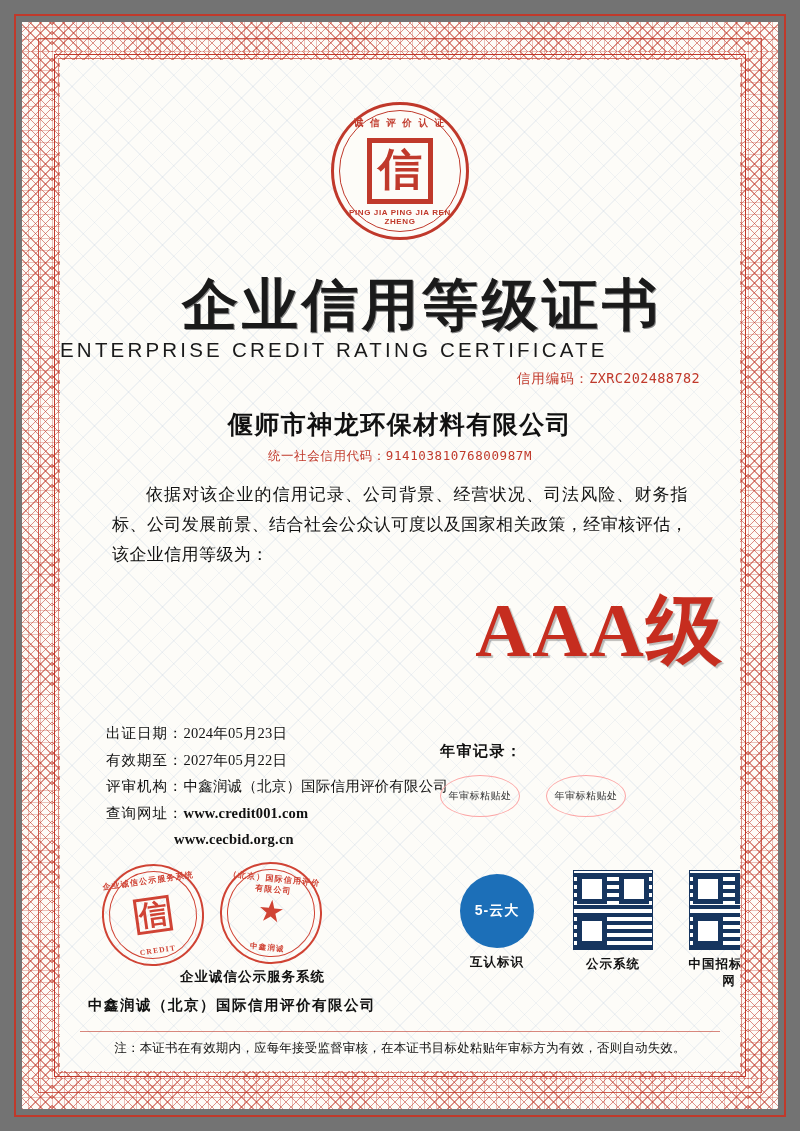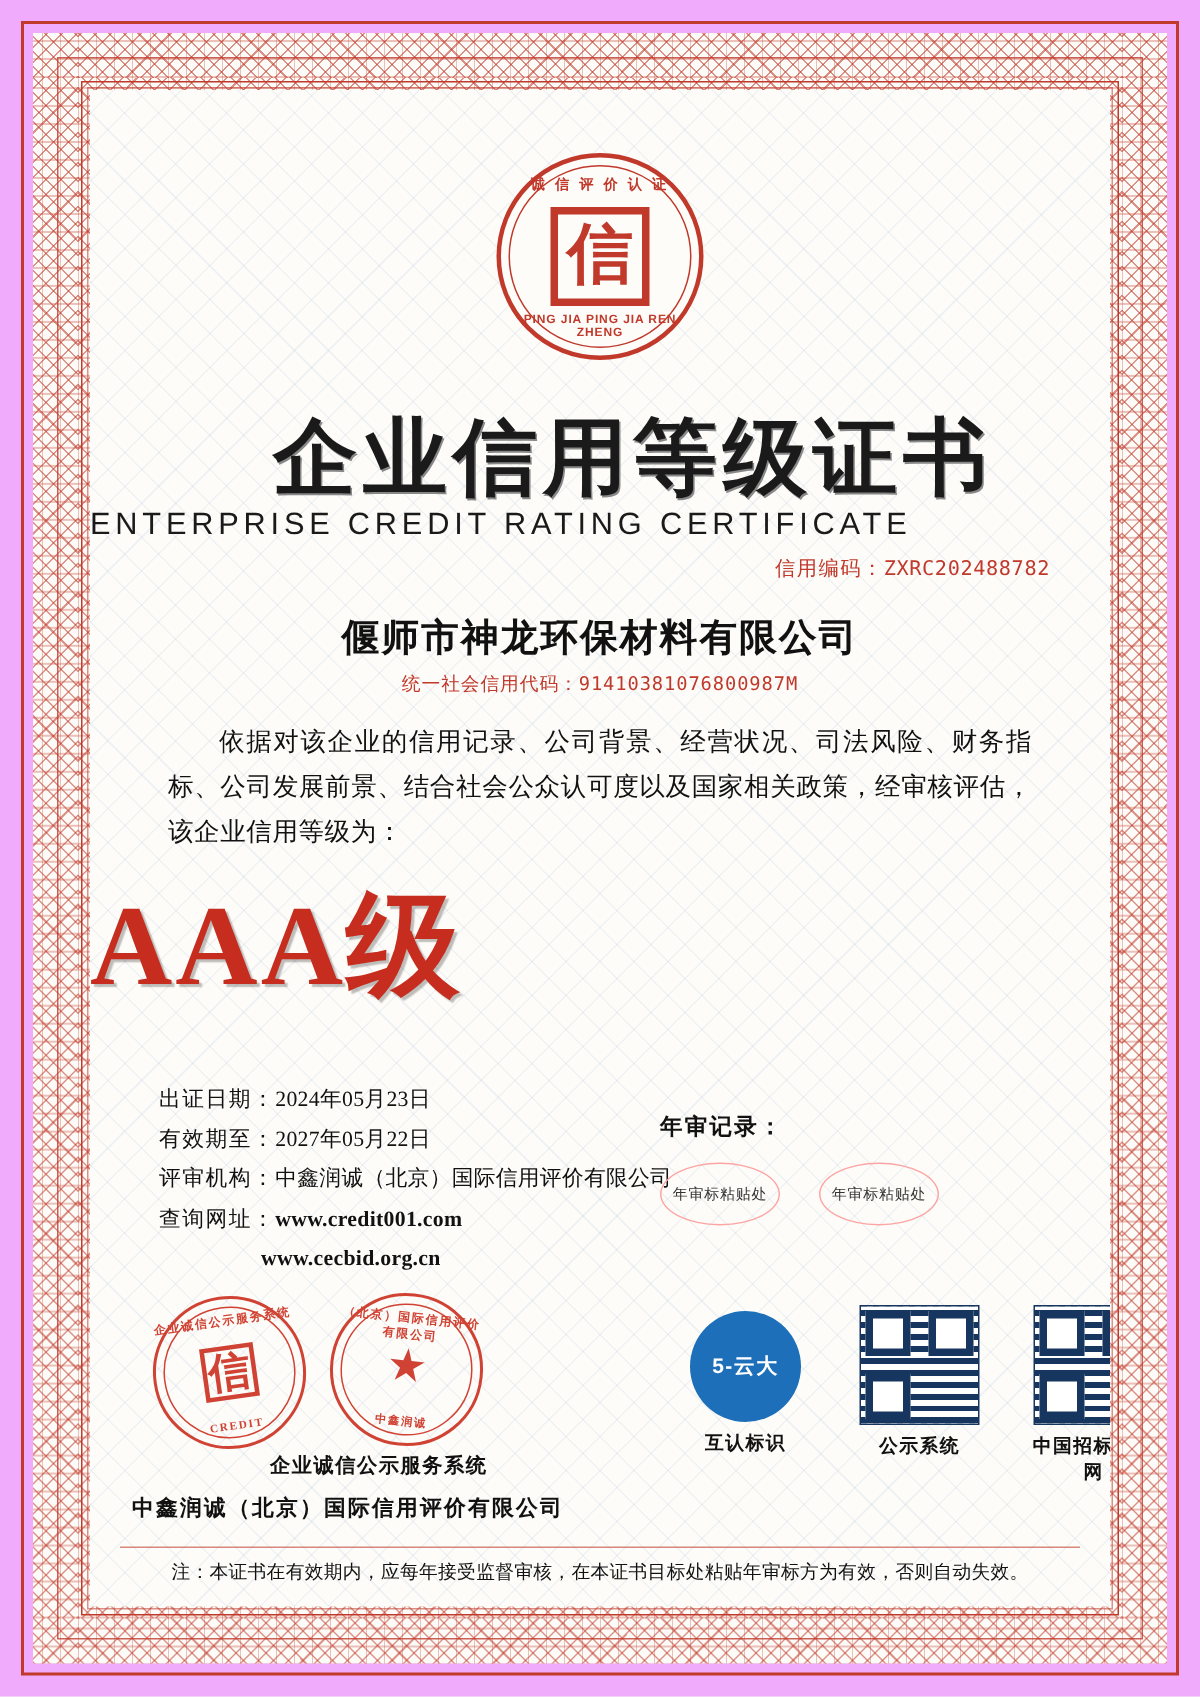--- a/index.html
+++ b/index.html
@@ -10,21 +10,21 @@
   body {
     width: 800px;
     height: 1131px;
     font-family: "Liberation Serif", serif;
     overflow: hidden;
   }
   .page {
     position: relative;
     width: 800px;
     height: 1131px;
-    background: #f0abfc;
+    background: #737373;
     box-sizing: border-box;
   }
 
   
   .border-outer {
     position: absolute;
     left: 14px; top: 14px; right: 14px; bottom: 14px;
     border: 2px solid #c0392b;
     box-sizing: border-box;
   }
@@ -191,21 +191,21 @@
     color: #111;
     text-align: justify;
     text-indent: 34px;
     letter-spacing: .4px;
     font-family: Liberation Sans, sans-serif;
   }
 
   .grade {
     position: absolute;
     top: 520px; left: 0; right: 16px;
-    text-align: left;
+    text-align: right;
     font-size: 76px;
     font-weight: bold;
     color: #c62d1f;
     letter-spacing: 2px;
     font-family: "Liberation Serif", serif;
     text-shadow: 2px 2px 1px rgba(0,0,0,.25);
   }
 
   
   .info {

